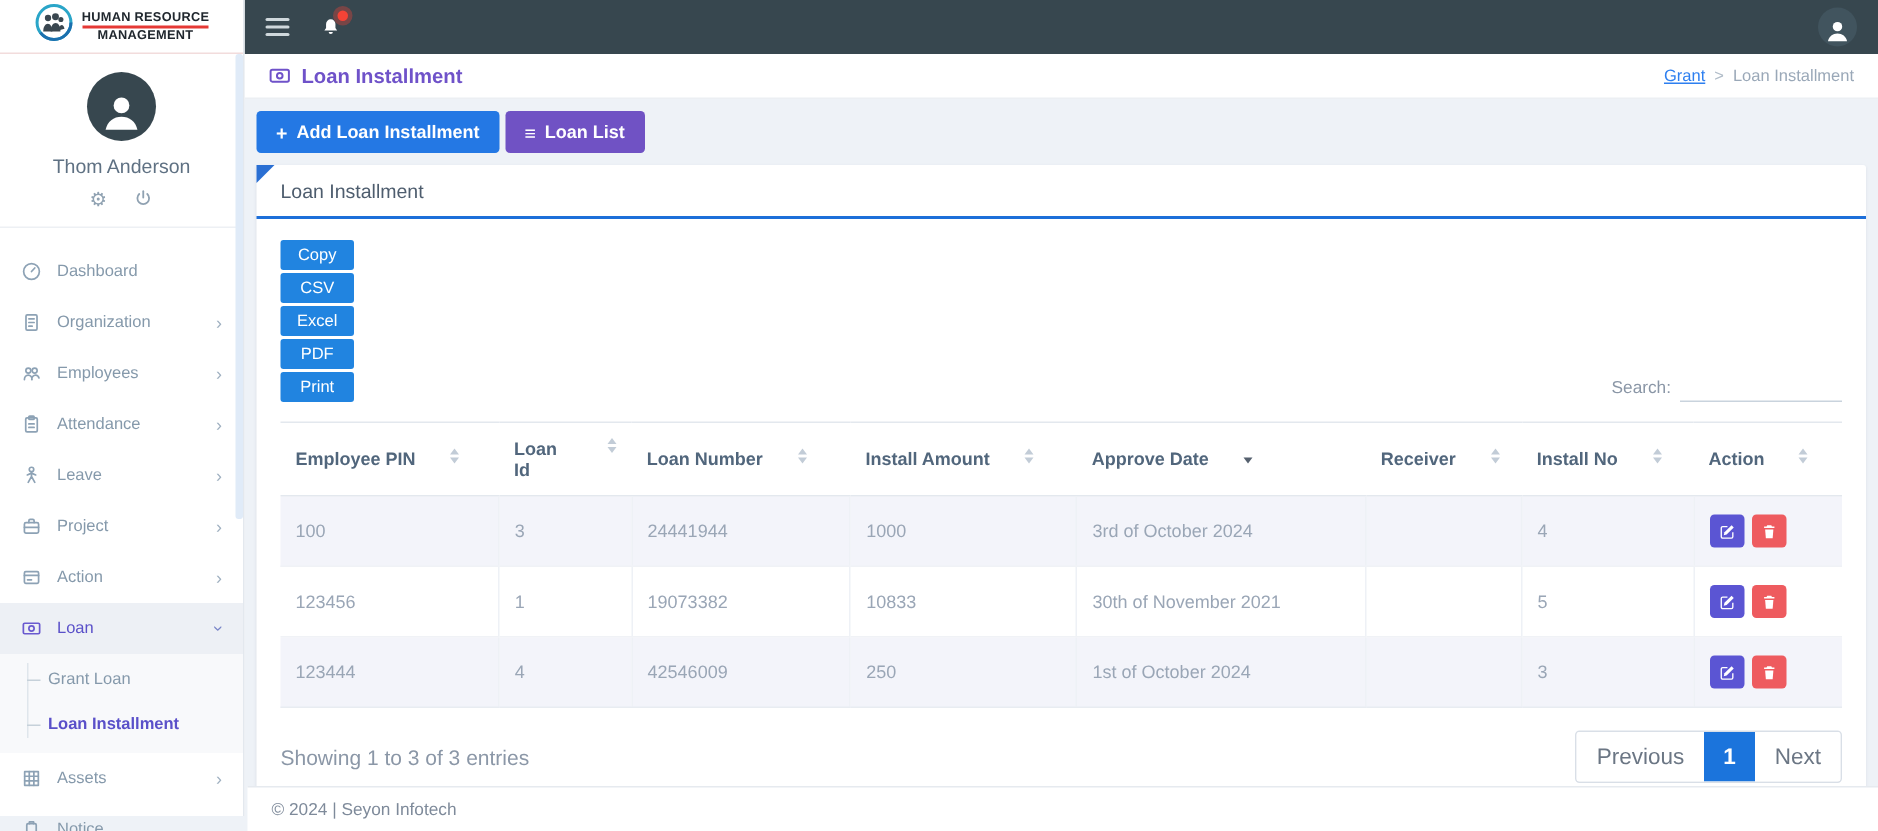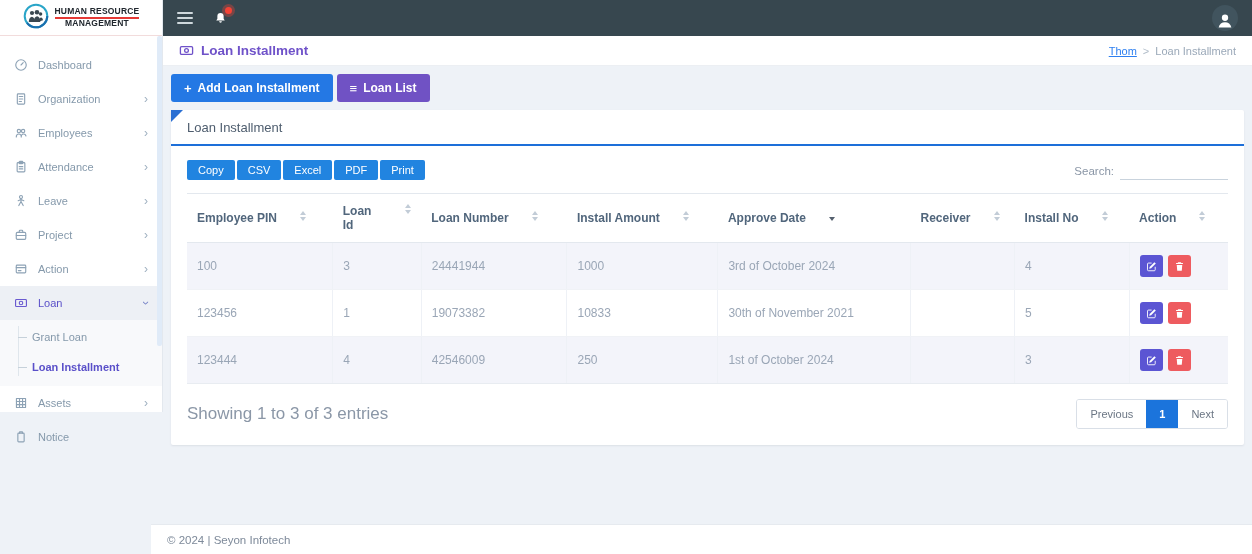--- a/index.html
+++ b/index.html
@@ -5,21 +5,21 @@
   * { margin:0; padding:0; box-sizing:border-box; }
   html,body { width:1252px; height:554px; }
   body {
     font-family:"Liberation Sans", sans-serif;
     background:#eef2f7;
     position:relative;
     overflow:hidden;
     color:#333;
   }
   
-  .sidebar { position:absolute; left:0; top:0; width:163px; height:412px; background:#fff; border-right:1px solid #e3e8ee; z-index:5; }
+  .sidebar { position:absolute; left:0; top:0; width:163px; height:544px; background:#fff; border-right:1px solid #e3e8ee; z-index:5; }
   .logo { height:36px; display:flex; align-items:center; justify-content:center; gap:6px; background:#fff; border-bottom:1px solid #f2dcdc; }
   .brand-text { font-size:8.5px; font-weight:bold; color:#20272e; line-height:1.3; text-align:center; letter-spacing:.2px; }
   .brand-l1 { border-bottom:2px solid #e53935; padding-bottom:1px; }
   .user-block { text-align:center; padding:12px 0 12px; border-bottom:1px solid #edf0f4; }
   .avatar-lg { width:46px; height:46px; border-radius:50%; background:#37474f; margin:0 auto; display:flex; align-items:center; justify-content:center; overflow:hidden; }
   .avatar-lg svg { width:30px; height:30px; margin-top:6px; }
   .user-name { margin-top:9px; color:#5f7183; font-size:13px; }
   .user-actions { margin-top:8px; display:flex; gap:18px; justify-content:center; align-items:center; }
   .gear-glyph { font-size:13px; color:#90a2b2; cursor:pointer; line-height:1; }
   .power-icn { width:13px; height:13px; cursor:pointer; }
@@ -59,21 +59,21 @@
   .actions-row { display:flex; gap:4px; margin-bottom:8px; }
   .btn { border:none; cursor:pointer; font-family:inherit; display:inline-flex; align-items:center; gap:6px; }
   .btn-add { background:#2478e4; color:#fff; font-size:12px; font-weight:bold; padding:7px 13px; border-radius:3px; }
   .btn-list { background:#7052c4; color:#fff; font-size:12px; font-weight:bold; padding:7px 13px; border-radius:3px; }
   .btn .bicon { font-weight:bold; font-size:13px; line-height:1; }
   .card { background:#fff; position:relative; border-radius:2px; box-shadow:0 1px 2px rgba(60,70,90,.10); }
   .card-corner { position:absolute; top:0; left:0; width:0; height:0; border-top:12px solid #2a6fd3; border-right:12px solid transparent; }
   .card-header { padding:10px 16px 9px; color:#4e5d6e; font-size:13px; border-bottom:2px solid #1d6fd9; }
   .card-body { padding:14px 16px 16px; }
   .toolbar { display:flex; align-items:flex-end; margin-bottom:13px; }
-  .export-group { display:flex; gap:2px; }
+  .export-group { display:flex; gap:2px;flex-direction:column; }
   .export-btn { background:#2184e0; color:#fff; font-size:11px; padding:4px 11px; border:none; border-radius:2px; cursor:pointer; font-family:inherit; }
   .search-wrap { margin-left:auto; display:flex; align-items:center; gap:6px; font-size:11.5px; color:#8a96a6; }
   .search-input { border:none; border-bottom:1px solid #c9d3dd; width:108px; height:18px; font-size:12px; outline:none; background:transparent; color:#55636f; }
   table { width:100%; border-collapse:collapse; table-layout:fixed; }
   thead th { text-align:left; font-size:12px; color:#51667c; font-weight:bold; padding:10px 10px; border-top:1px solid #e3e8ee; border-bottom:1px solid #e3e8ee; cursor:pointer; }
   .th-inner { display:inline-flex; align-items:flex-start; gap:23px; }
   .sort { display:inline-flex; flex-direction:column; gap:2px; }
   .sort .up { width:0; height:0; border-left:3.5px solid transparent; border-right:3.5px solid transparent; border-bottom:4px solid #c2ccd7; }
   .sort .dn { width:0; height:0; border-left:3.5px solid transparent; border-right:3.5px solid transparent; border-top:4px solid #c2ccd7; }
   .sort.desc .up { visibility:hidden; }
@@ -81,26 +81,26 @@
   tbody td { font-size:12px; color:#9aa6b6; padding:12px 10px; border-bottom:1px solid #f0f2f6; }
   tbody td + td { border-left:1px solid #eef1f6; }
   tbody tr:nth-child(odd) { background:#f3f4fa; }
   tbody tr:last-child td { border-bottom:1px solid #e8ecf1; }
   .action-cell { display:flex; gap:5px; }
   .icon-btn { width:23px; height:22px; border:none; border-radius:3px; display:inline-flex; align-items:center; justify-content:center; cursor:pointer; }
   .icon-btn svg { width:11px; height:11px; }
   .btn-edit { background:#5b55d3; }
   .btn-delete { background:#ee5b5f; }
   .table-footer { display:flex; align-items:center; margin-top:15px; }
-  .dt-info { font-size:17px; color:#8b97a7; }
+  .dt-info { font-size:14px; color:#8b97a7; }
   .pagination { margin-left:auto; display:flex; border:1px solid #d9dfe7; border-radius:3px; overflow:hidden; background:#fff; }
-  .page-btn { padding:8px 13px; font-size:11px; color:#6b7684; cursor:pointer; background:#fff; border:none; font-family:inherit; }
+  .page-btn { padding:8px 13px; font-size:15px; color:#6b7684; cursor:pointer; background:#fff; border:none; font-family:inherit; }
   .page-btn.current { background:#1b74dc; color:#fff; min-width:16px; text-align:center; font-weight:bold; }
   
-  .footer { position:absolute; left:151px; right:0; bottom:0; height:30px; background:#fff; border-top:1px solid #e6eaef; display:flex; align-items:center; padding:0 16px; font-size:11.5px; color:#7e8a9a; }
+  .footer { position:absolute; left:165px; right:0; bottom:0; height:30px; background:#fff; border-top:1px solid #e6eaef; display:flex; align-items:center; padding:0 16px; font-size:11.5px; color:#7e8a9a; }
 </style>
 </head>
 <body>
 
 <aside class="sidebar">
   <div class="logo">
     <span>
       <svg width="26" height="26" viewBox="0 0 26 26">
         <circle cx="13" cy="13" r="11.3" fill="none" stroke="#2aa5c8" stroke-width="2"></circle>
         <circle cx="13" cy="13" r="11.3" fill="none" stroke="#1b6fae" stroke-width="2" stroke-dasharray="28 44"></circle>
@@ -113,20 +113,38 @@
           <path d="M15.8 18.4c.3-2.3 1.2-3.8 2.3-3.8.9 0 1.6 1 1.9 2.6z"></path>
         </g>
       </svg>
     </span>
     <span class="brand-text">
       <span class="brand-l1">HUMAN RESOURCE</span><br>
       <span>MANAGEMENT</span>
     </span>
   </div>
 
+  <div class="user-block">
+    <div class="avatar-lg">
+      <svg viewBox="0 0 24 24">
+          <circle cx="12" cy="9" r="4.2" fill="#fff"></circle>
+          <path d="M3.5 22c.9-4.5 4.3-7 8.5-7s7.6 2.5 8.5 7z" fill="#fff"></path>
+        </svg>
+    </div>
+    <div class="user-name">Thom Anderson</div>
+    <div class="user-actions">
+      <span class="gear-glyph">⚙</span>
+      <span class="power-icn">
+        <svg viewBox="0 0 16 16" stroke="#90a2b2" fill="none" stroke-width="1.5" stroke-linecap="round">
+            <path d="M8 1.8v5.2"></path>
+            <path d="M11.3 4.1a4.8 4.8 0 1 1-6.6 0"></path>
+          </svg>
+      </span>
+    </div>
+  </div>
 
   <nav class="menu">
     <div class="menu-item">
       <span class="mi-icon"><svg viewBox="0 0 16 16">
             <circle cx="8" cy="8" r="6"></circle>
             <path d="M8 8l2.5-2.7"></path>
           </svg></span>
       <span>Dashboard</span>
     </div>
     <div class="menu-item">
@@ -233,21 +251,21 @@
 
 <div class="page-head">
   <span class="page-title">
     <svg viewBox="0 0 16 16">
         <rect x="1.5" y="3.8" width="13" height="8.4" rx="1.2"></rect>
         <circle cx="8" cy="8" r="2"></circle>
       </svg>
     <span>Loan Installment</span>
   </span>
   <span class="breadcrumb">
-    <a class="bc-home">Thom</a>
+    <a class="bc-home">Grant</a>
     <span class="bc-sep">&gt;</span>
     <span class="bc-current">Loan Installment</span>
   </span>
 </div>
 
 <main class="content">
   <div class="actions-row">
     <button class="btn btn-add">
       <span class="bicon">+</span>
       <span>Add Loan Installment</span>

